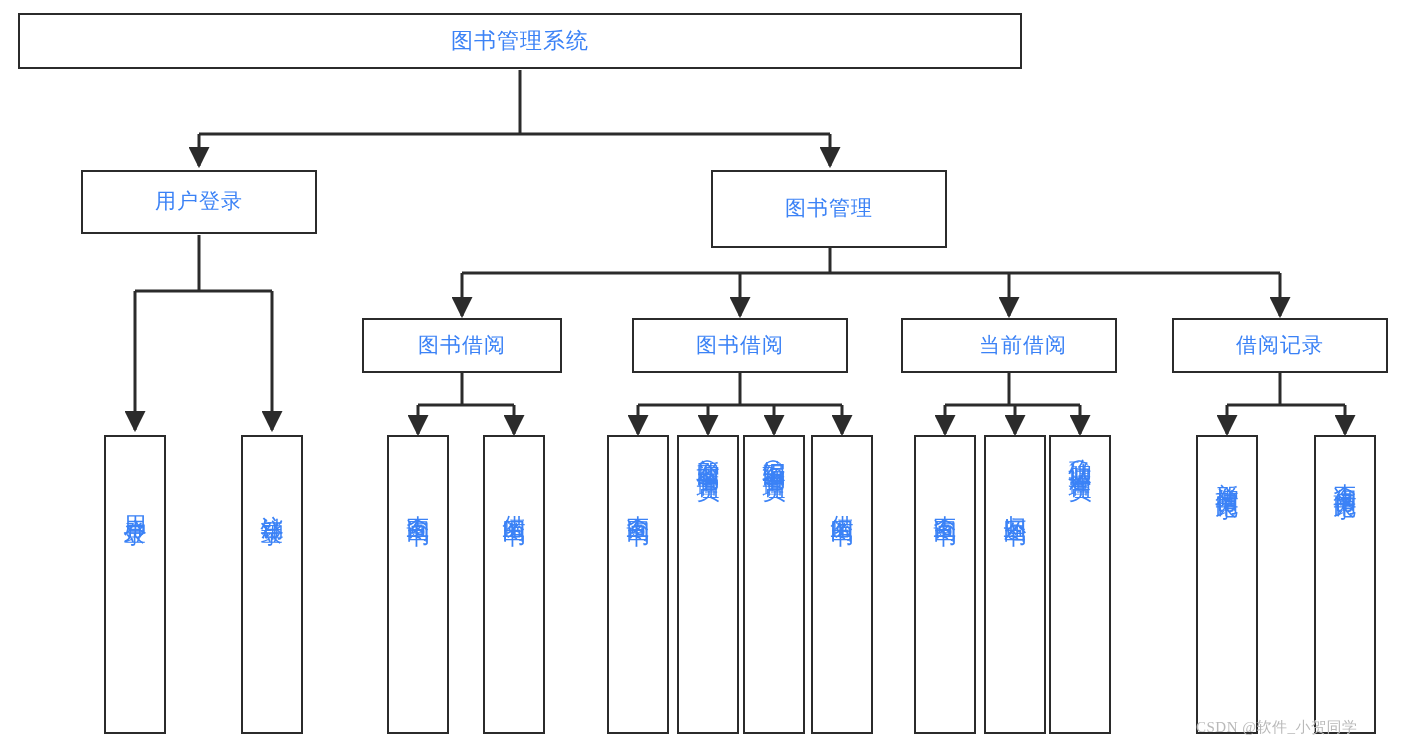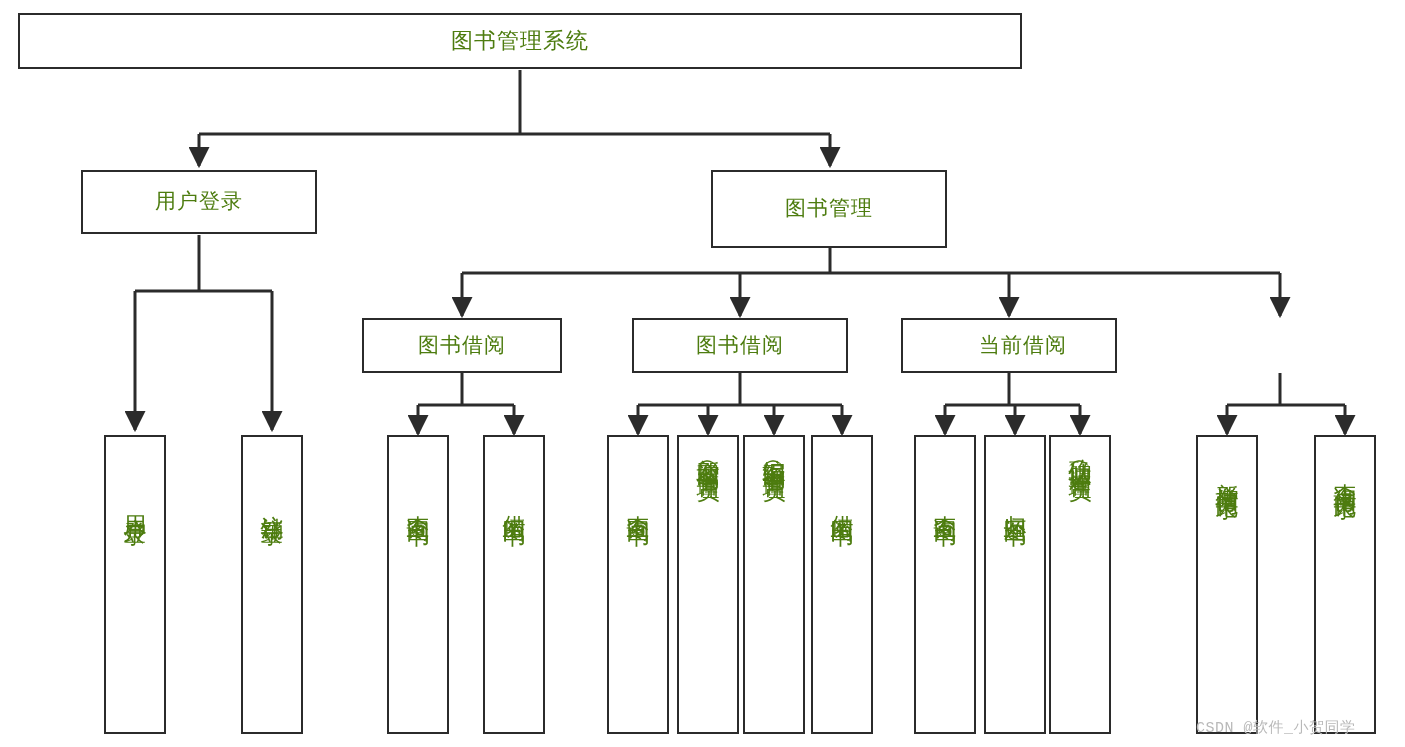--- a/index.html
+++ b/index.html
@@ -27,21 +27,21 @@
     pointer-events: none;
   }
   .node {
     position: absolute;
     box-sizing: border-box;
     background: #ffffff;
     border: 2px solid #2b2b2b;
     display: flex;
     align-items: center;
     justify-content: center;
-    color: #4d7c0f;
+    color: #3b82f6;
   }
   .node .label {
     display: block;
     text-align: center;
     line-height: 1.12;
     white-space: nowrap;
   }
   
   .node.h .label {
     font-size: 21px;
@@ -64,21 +64,21 @@
     letter-spacing: 3px;
     line-height: 1;
     white-space: nowrap;
   }
   .watermark {
     position: absolute;
     font-size: 15px;
     color: #b9b9b9;
     letter-spacing: 0.5px;
     white-space: nowrap;
-    font-family: Liberation Mono, monospace;
+    font-family: Liberation Serif, serif;
   }
 </style>
 </head>
 <body>
 
 <div id="canvas">
 
   <svg class="wires" viewBox="0 0 1405 747" width="1405" height="747" xmlns="http://www.w3.org/2000/svg">
     <defs>
       <marker id="arrow" viewBox="0 0 10 10" refX="9" refY="5" markerWidth="7" markerHeight="7" orient="auto-start-reverse">
@@ -142,20 +142,23 @@
 
   <div class="node h" style="left:362px; top:318px; width:200px; height:55px;">
     <span class="label">图书借阅</span>
   </div>
   <div class="node h" style="left:632px; top:318px; width:216px; height:55px;">
     <span class="label">图书借阅</span>
   </div>
   <div class="node h" style="left:901px; top:318px; width:216px; height:55px;padding-left:28px;">
     <span class="label">当前借阅</span>
   </div>
+  <div class="node h" style="left:1172px; top:318px; width:216px; height:55px;">
+    <span class="label">借阅记录</span>
+  </div>
 
   <div class="node v" style="left:104px; top:435px; width:62px; height:299px; padding-top:60px;">
     <span class="label">用户登录</span>
   </div>
   <div class="node v" style="left:241px; top:435px; width:62px; height:299px; padding-top:60px;">
     <span class="label">注销登录</span>
   </div>
 
   <div class="node v" style="left:387px; top:435px; width:62px; height:299px; padding-top:60px;">
     <span class="label">查询图书</span>

